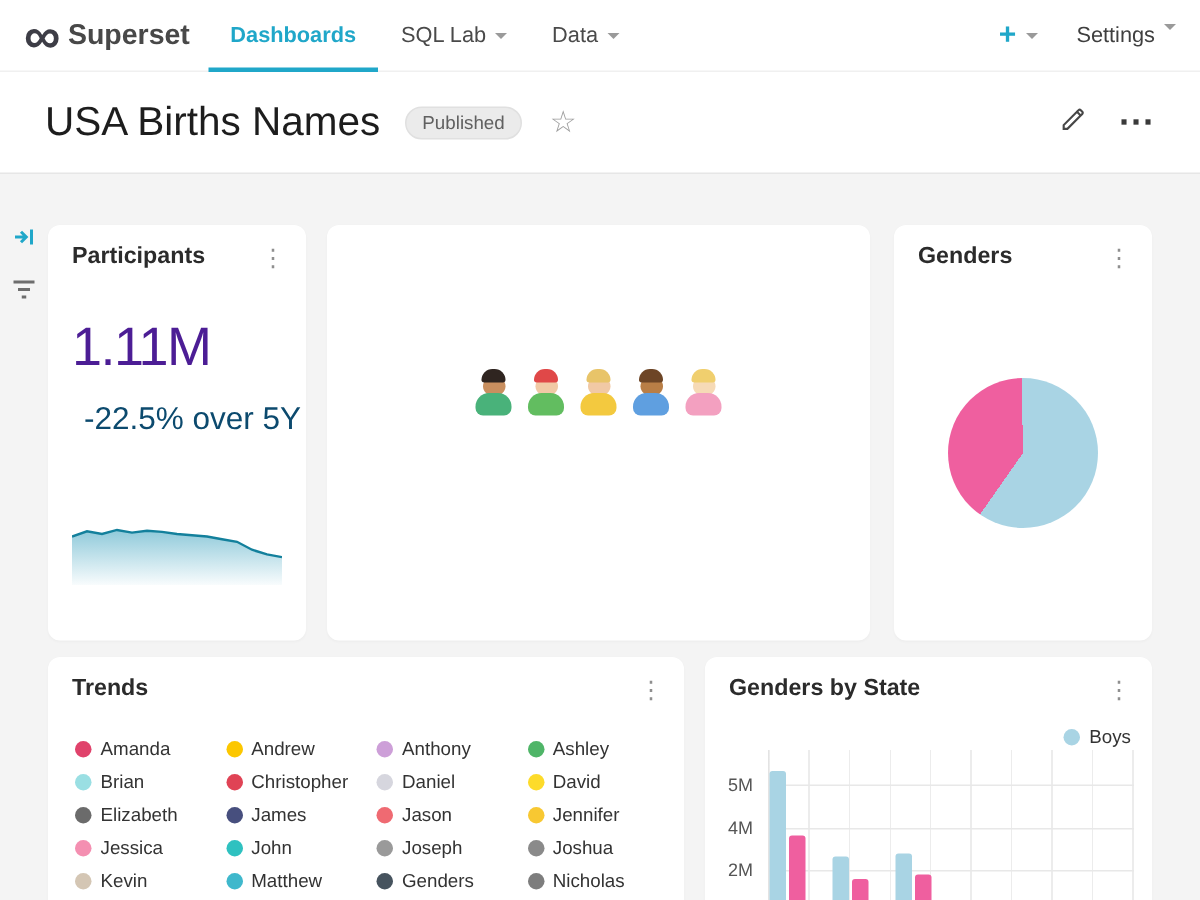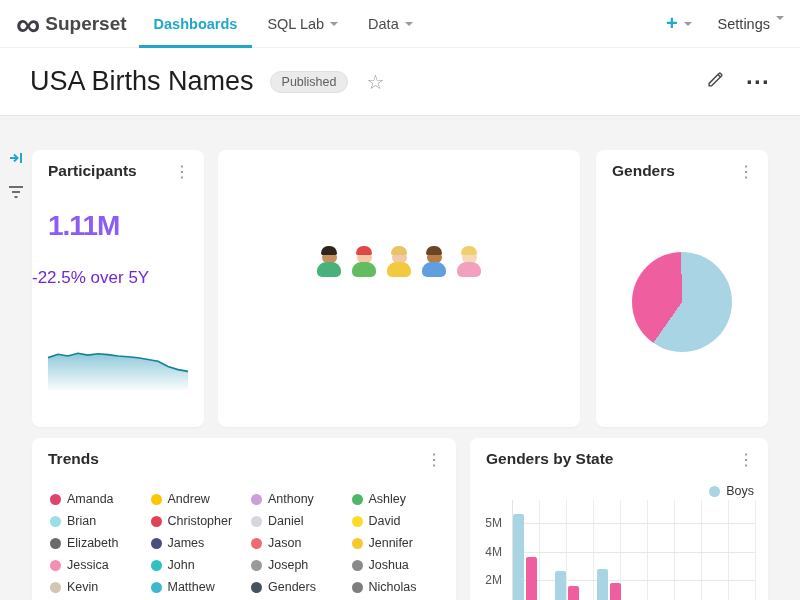--- a/index.html
+++ b/index.html
@@ -38,22 +38,22 @@
   .sideicons { position:absolute; left:8px; top:34px; display:flex; flex-direction:column; gap:15px; }
   .sideicons .si { cursor:pointer; }
 
   .card { position:absolute; background:#fff; border-radius:8px; box-shadow:0 1px 2px rgba(0,0,0,0.03); }
   .card-head { position:absolute; top:12px; left:16px; right:6px; display:flex; align-items:flex-start; justify-content:space-between; }
   .card-title { font-size:15.5px; font-weight:600; color:#2b2b2b; }
   .kebab { color:#8f8f8f; font-size:16px; padding:0 8px; cursor:pointer; }
 
   
   .card-participants { left:32px; top:34px; width:172px; height:277px; }
-  .bignum { position:absolute; top:60px; left:16px; font-size:28px; font-weight:700; color:#8b5cf6; letter-spacing:-1px; }
-  .delta { position:absolute; top:118px; left:0; font-size:17px; color:#6d28d9; }
+  .bignum { position:absolute; top:60px; left:16px; font-size:36px; font-weight:400; color:#4c1d95; letter-spacing:-1px; }
+  .delta { position:absolute; top:118px; left:24px; font-size:21px; color:#0c4a6e; }
   .spark { position:absolute; left:16px; top:185px; }
 
   
   .card-banner { left:218px; top:34px; width:362px; height:277px; }
   .banner-title { position:absolute; top:32px; left:0; right:0; text-align:center;
     font-size:30px; font-weight:500; color:#151515; }
   .kids { position:absolute; top:96px; left:0; right:0; display:flex; justify-content:center; gap:9px; }
   .kid { width:26px; display:flex; flex-direction:column; align-items:center; }
   .kid .hair { width:16px; height:9px; border-radius:8px 8px 2px 2px; margin-bottom:-4px; position:relative; z-index:2; }
   .kid .head { width:15px; height:13px; border-radius:50%; }

